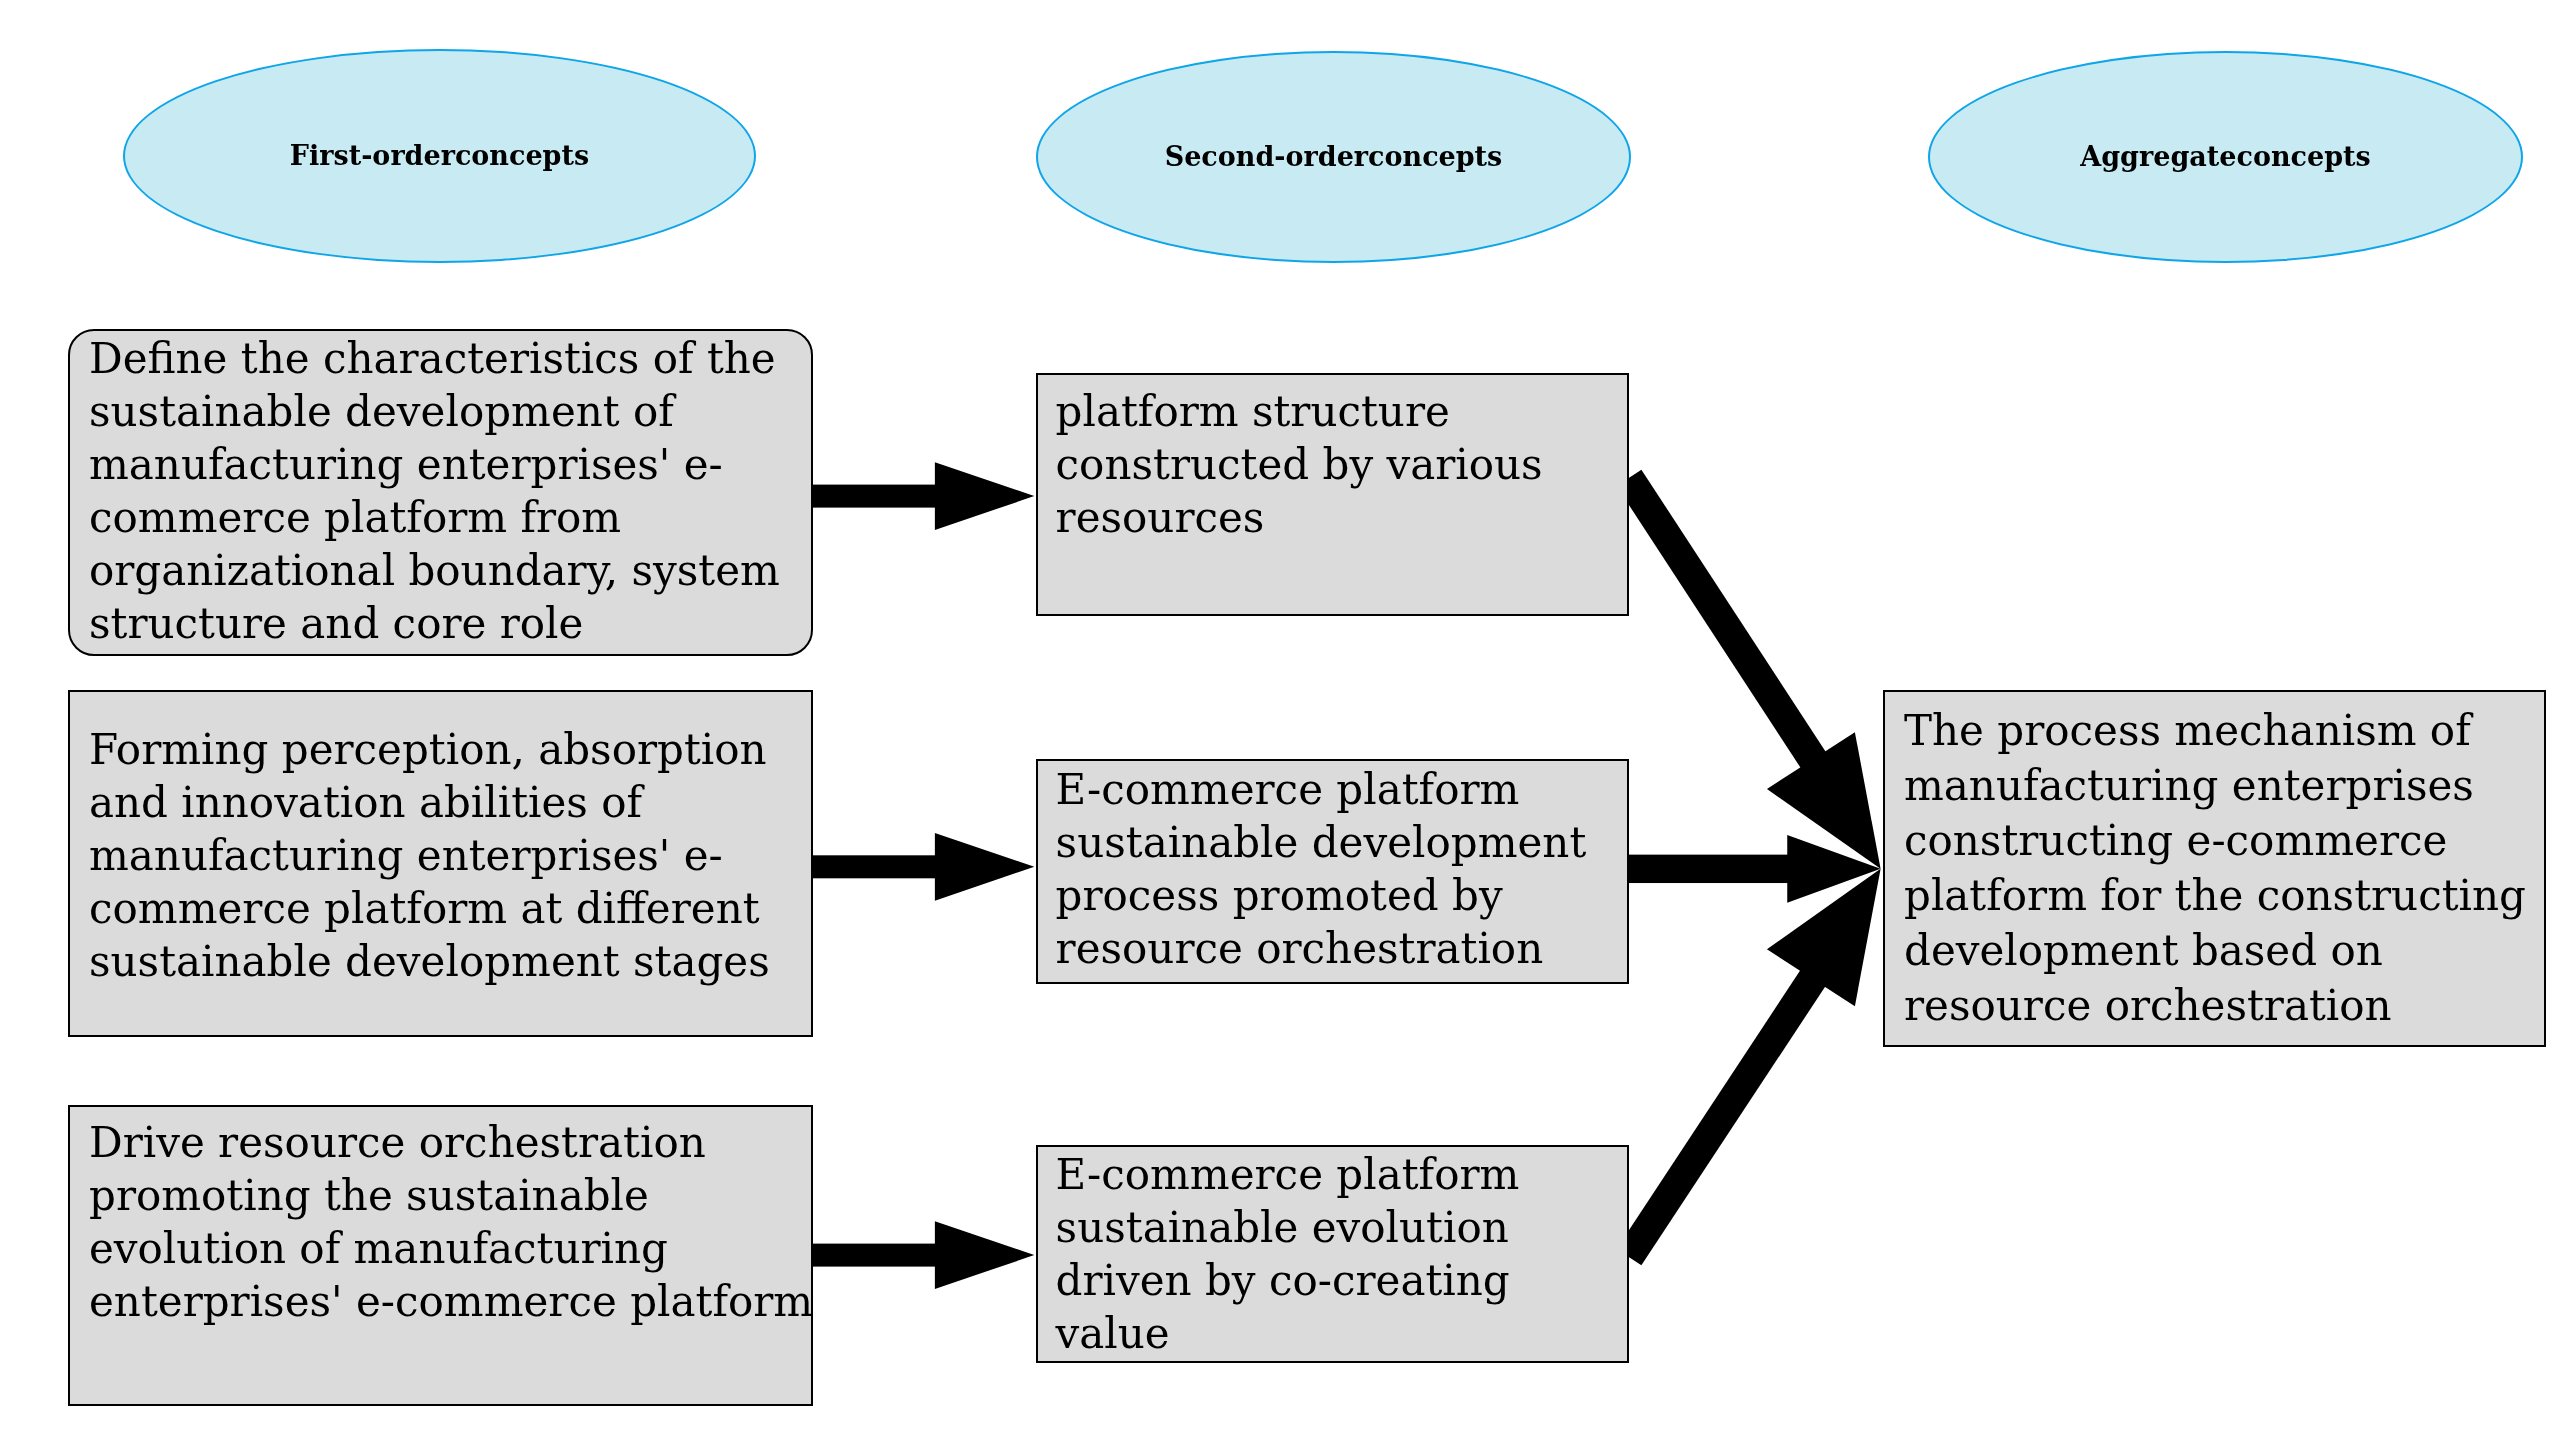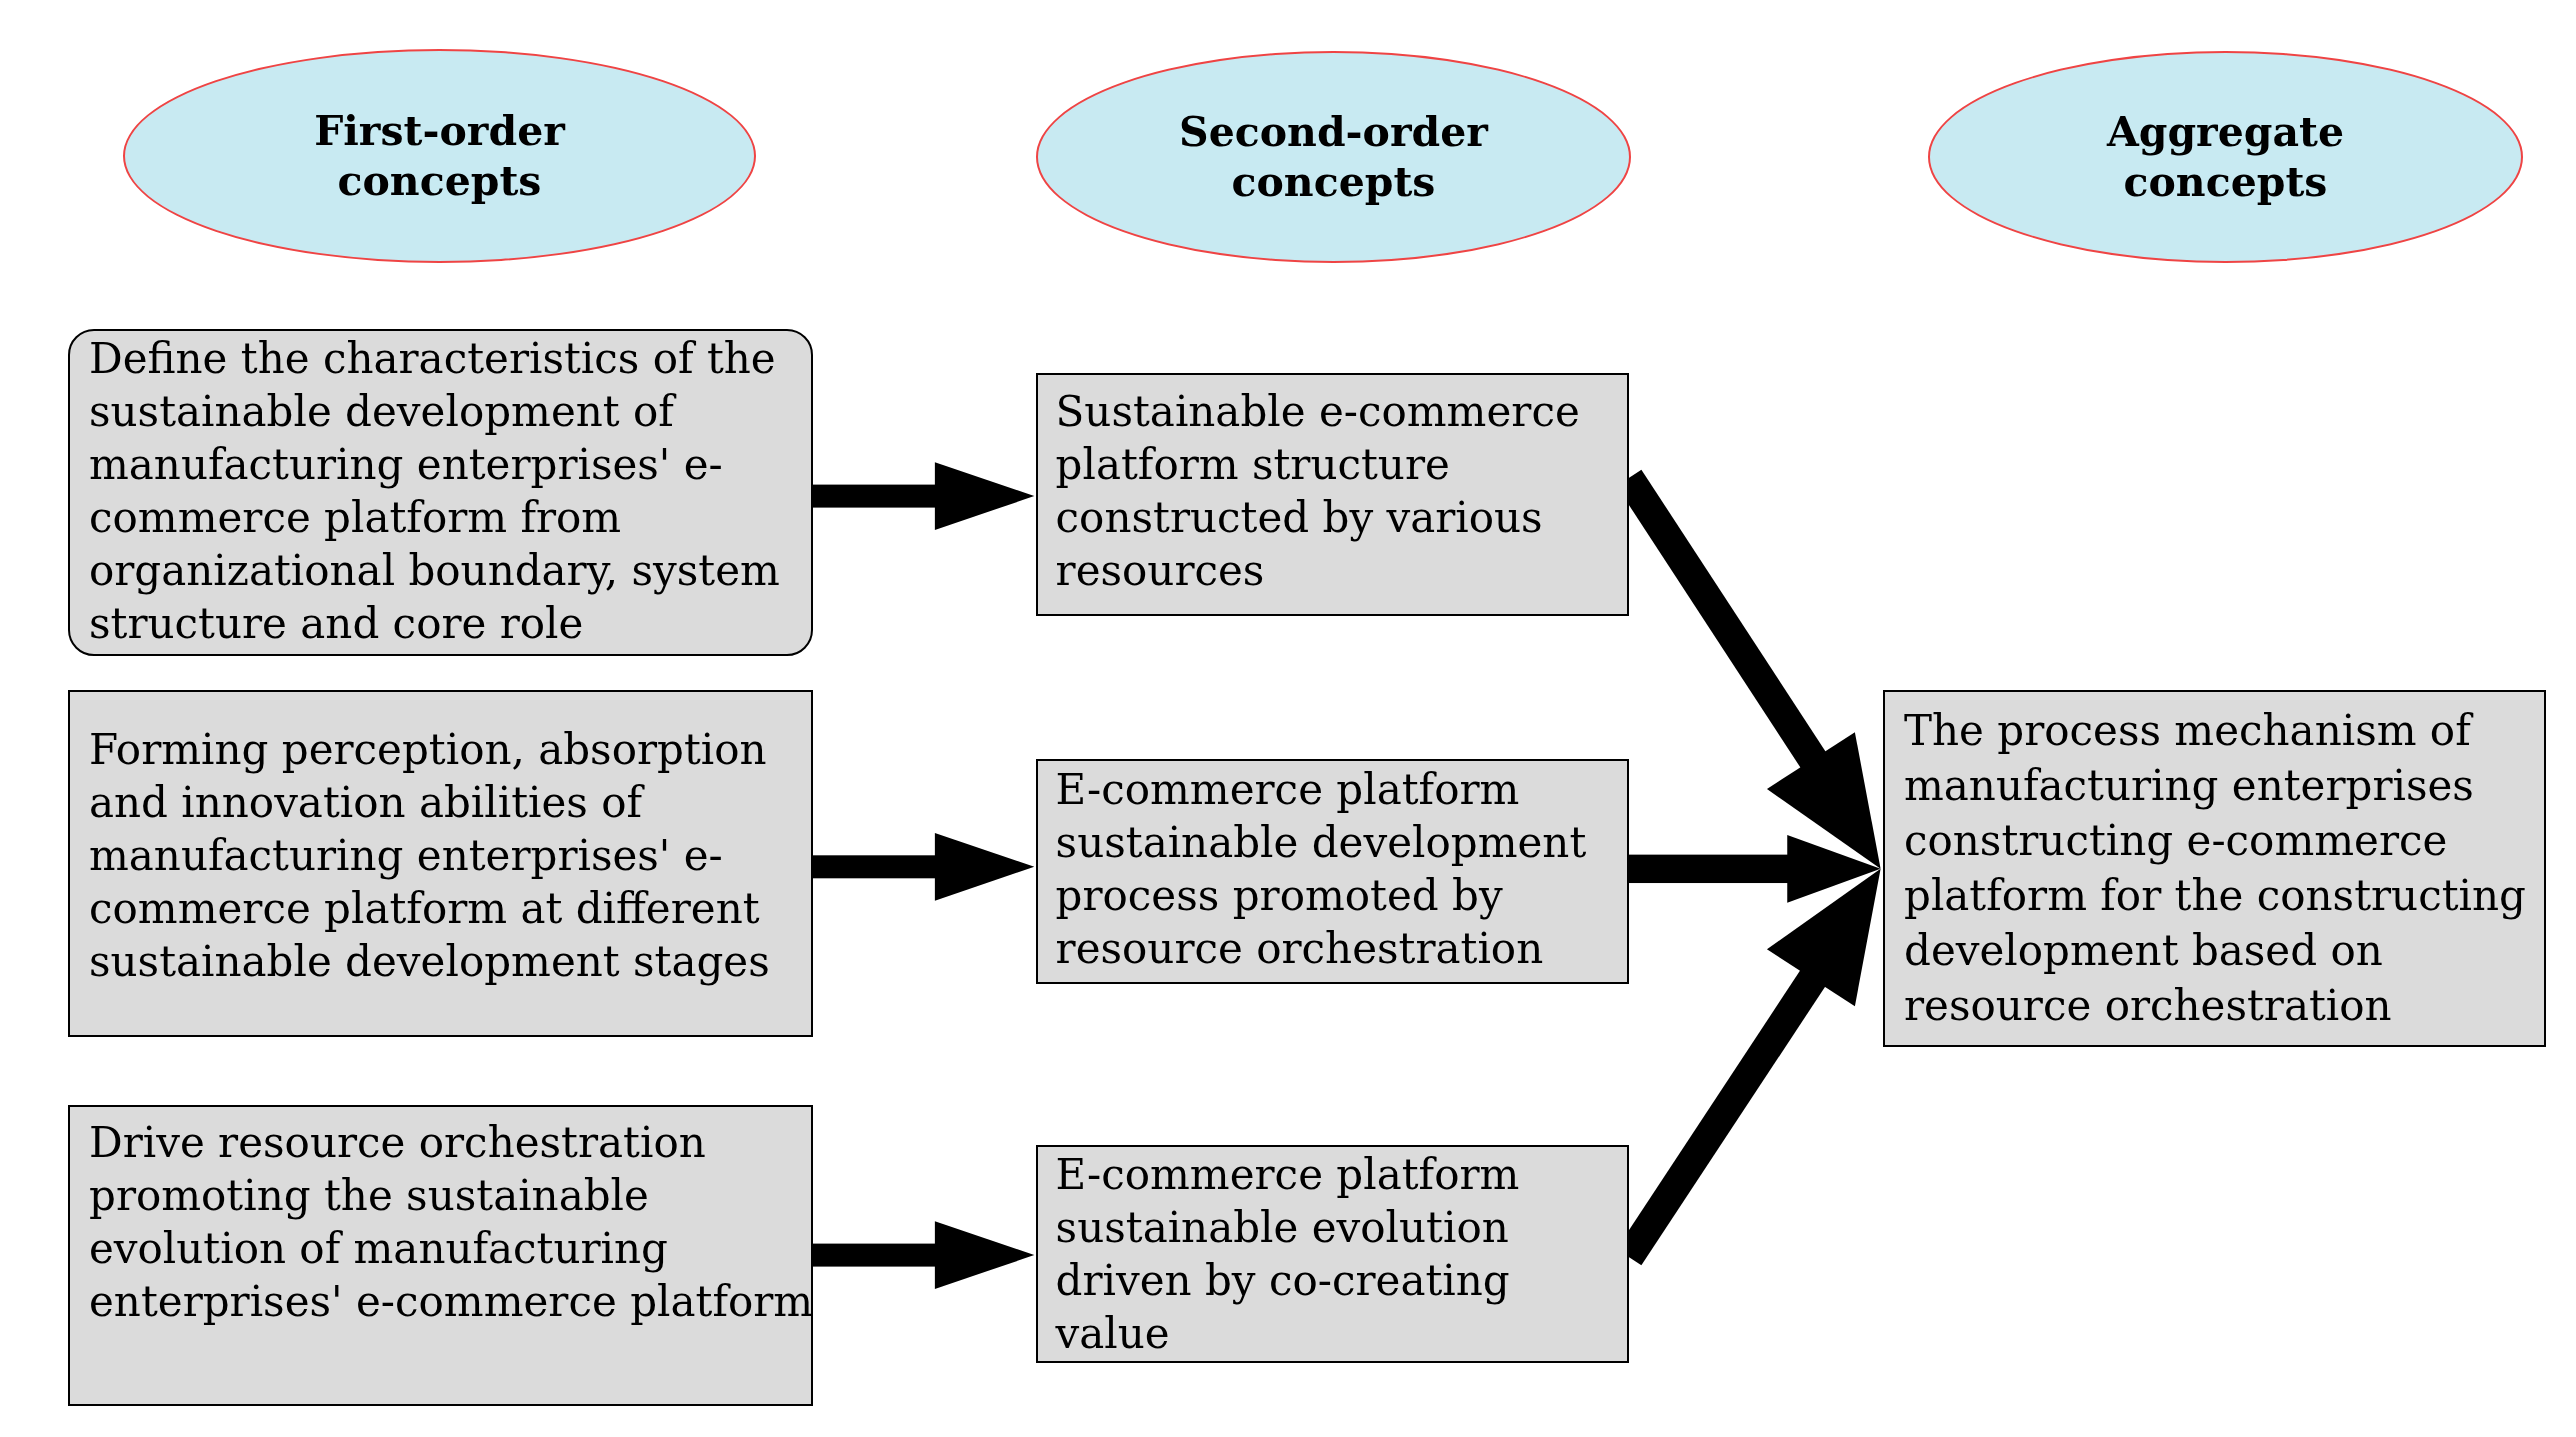--- a/index.html
+++ b/index.html
@@ -12,29 +12,28 @@
     color: #000000;
     overflow: hidden;
   }
   .arrows-layer {
     position: absolute;
     left: 0; top: 0;
     width: 2576px; height: 1438px;
   }
   .ellipse {
     position: absolute;
-    border: 2px solid #ef4444;
+    border: 2px solid #0ea5e9;
     border-radius: 50%;
     display: flex;
-    flex-direction: column;
     align-items: center;
     justify-content: center;
     text-align: center;
     font-weight: bold;
-    font-size: 41px;
+    font-size: 27px;
     line-height: 50px;
     box-sizing: border-box;
   }
   .box {
     position: absolute;
     border: 2px solid #000000;
     box-sizing: border-box;
     font-size: 42px;
   }
   .box .line, .ellipse .line { white-space: nowrap; }
@@ -119,21 +118,20 @@
     <div class="line">sustainable development stages</div>
   </div>
   <div class="box box-col-left" id="fo-box-3" style="background-color: rgb(219, 219, 219);">
     <div class="line">Drive resource orchestration</div>
     <div class="line">promoting the sustainable</div>
     <div class="line">evolution of manufacturing</div>
     <div class="line">enterprises' e-commerce platform</div>
   </div>
 
   <div class="box box-col-mid" id="so-box-1" style="background-color: rgb(219, 219, 219);">
-    <div class="line">Sustainable e-commerce</div>
     <div class="line">platform structure</div>
     <div class="line">constructed by various</div>
     <div class="line">resources</div>
   </div>
   <div class="box box-col-mid" id="so-box-2" style="background-color: rgb(219, 219, 219);">
     <div class="line">E-commerce platform</div>
     <div class="line">sustainable development</div>
     <div class="line">process promoted  by</div>
     <div class="line">resource orchestration</div>
   </div>

